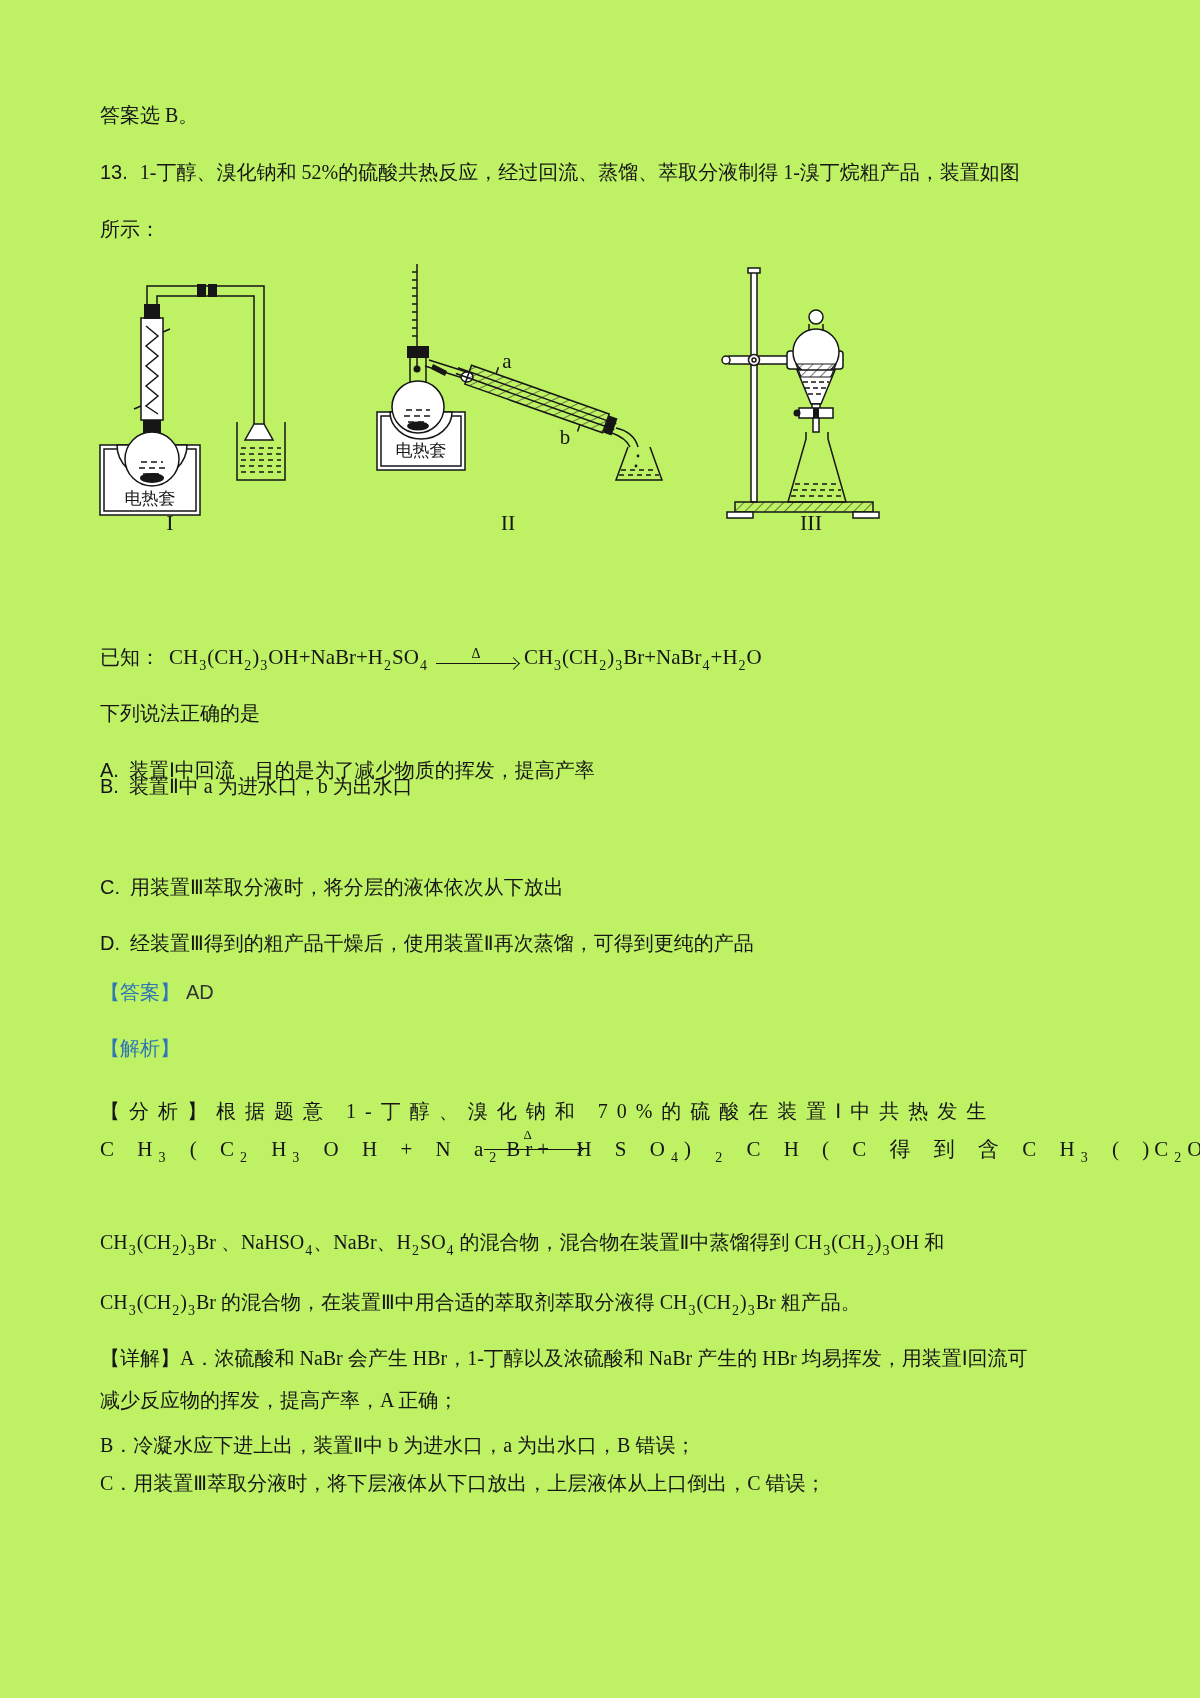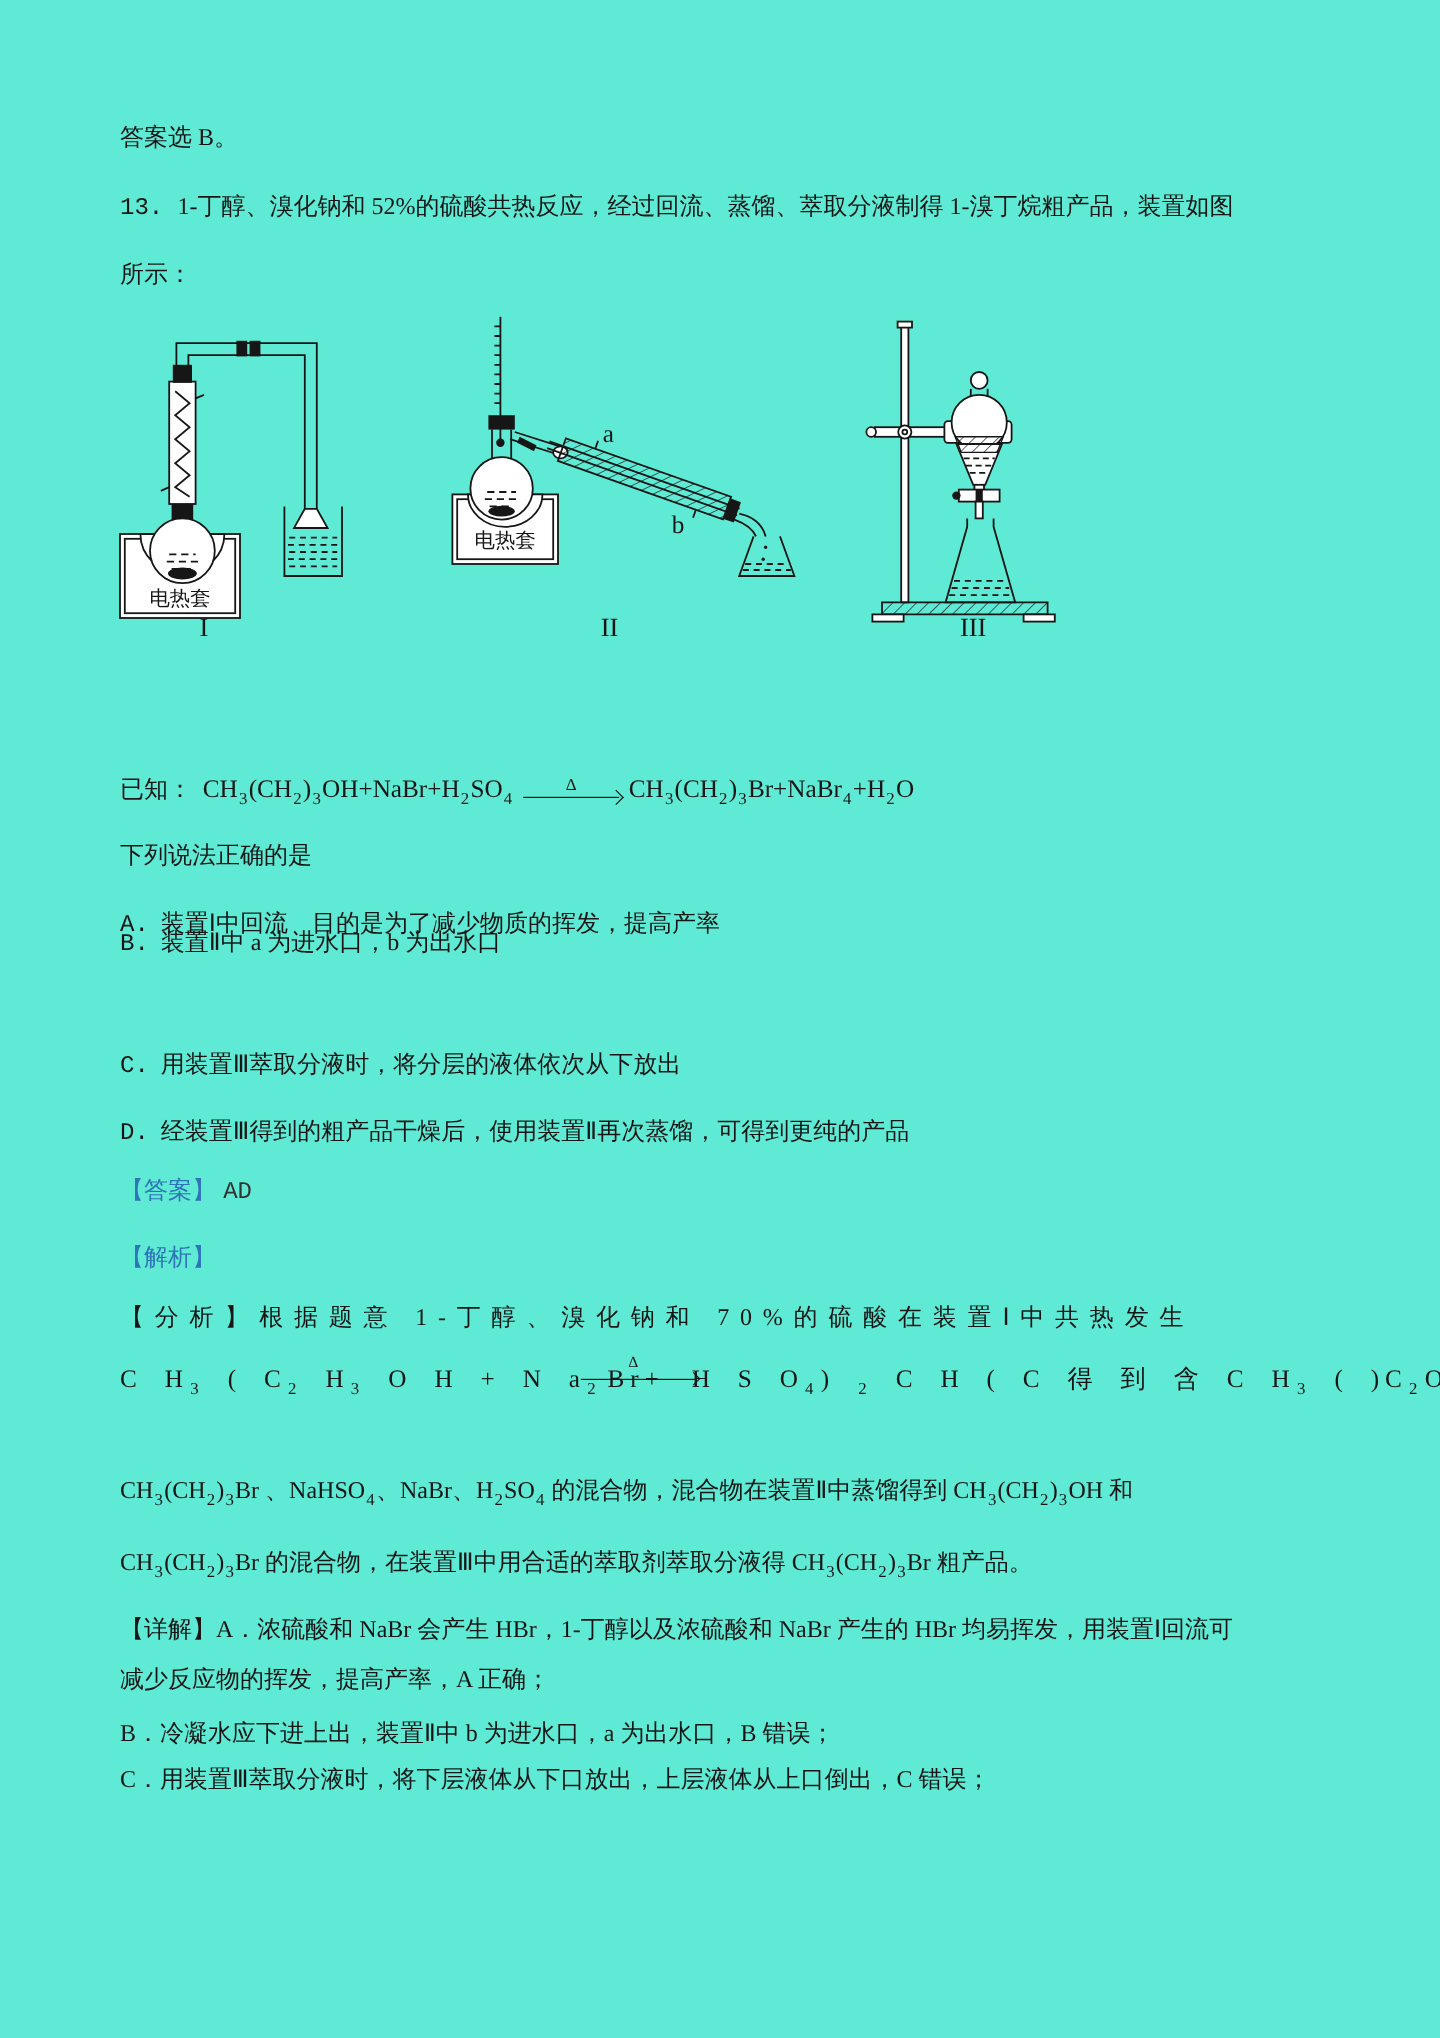--- a/index.html
+++ b/index.html
@@ -1,35 +1,35 @@
 <!DOCTYPE html>
 <html><head>
 <meta charset="utf-8">
 <style>
   html,body{margin:0;padding:0;background:#fff;}
-  .page{position:relative;width:1200px;height:1698px;background:#5eead4;overflow:hidden;
+  .page{position:relative;width:1200px;height:1698px;background:#bef264;overflow:hidden;
         font-family:"Liberation Serif",serif;color:#161616;}
   .line{position:absolute;left:100px;white-space:nowrap;font-size:20px;line-height:26px;}
-  .sans{font-family:Liberation Mono, monospace;}
+  .sans{font-family:Liberation Sans, sans-serif;}
   .blue{color:#2E75B6;}
   .qnum{margin-right:12px;}
   .optlab{margin-right:10px;}
   .formula{font-size:21px;}
   .sub{font-size:14px;vertical-align:-6px;margin:0 1px;}
   .arrow{display:inline-flex;flex-direction:column;align-items:center;margin:0 8px;transform:translateY(-6px);}
   .alabel{font-size:14px;line-height:12px;}
   .aline{position:relative;width:80px;height:0;border-top:1.7px solid #161616;margin-top:3px;}
   .aline::after{content:"";position:absolute;right:-2px;top:-5.5px;width:8px;height:8px;
     border-top:1.7px solid #161616;border-right:1.7px solid #161616;transform:rotate(45deg);}
   .strike{position:relative;display:inline-block;padding:0 4px;}
   .strike .sline{position:absolute;left:-18px;right:-22px;top:13px;border-top:1.7px solid #161616;}
   .strike .sline::after{content:"";position:absolute;right:-2px;top:-5px;width:7px;height:7px;
     border-top:1.7px solid #161616;border-right:1.7px solid #161616;transform:rotate(45deg);}
   .strike .sdelta{position:absolute;left:38%;top:-14px;font-size:13px;}
-  .spread{letter-spacing:9px;}
+  .spread{letter-spacing:9px;margin-top:13px;}
   .gspread{letter-spacing:5px;word-spacing:8px;}
   .diagram{position:absolute;left:95px;top:240px;}
   .diagram .ln{stroke:#161616;stroke-width:1.5;fill:none;}
   .diagram .fw{stroke:#161616;stroke-width:1.5;fill:#fff;}
   .diagram .bk{stroke:none;fill:#161616;}
   .diagram text{fill:#161616;stroke:none;font-family:"Liberation Serif",serif;}
 </style>
 </head>
 <body>
 

